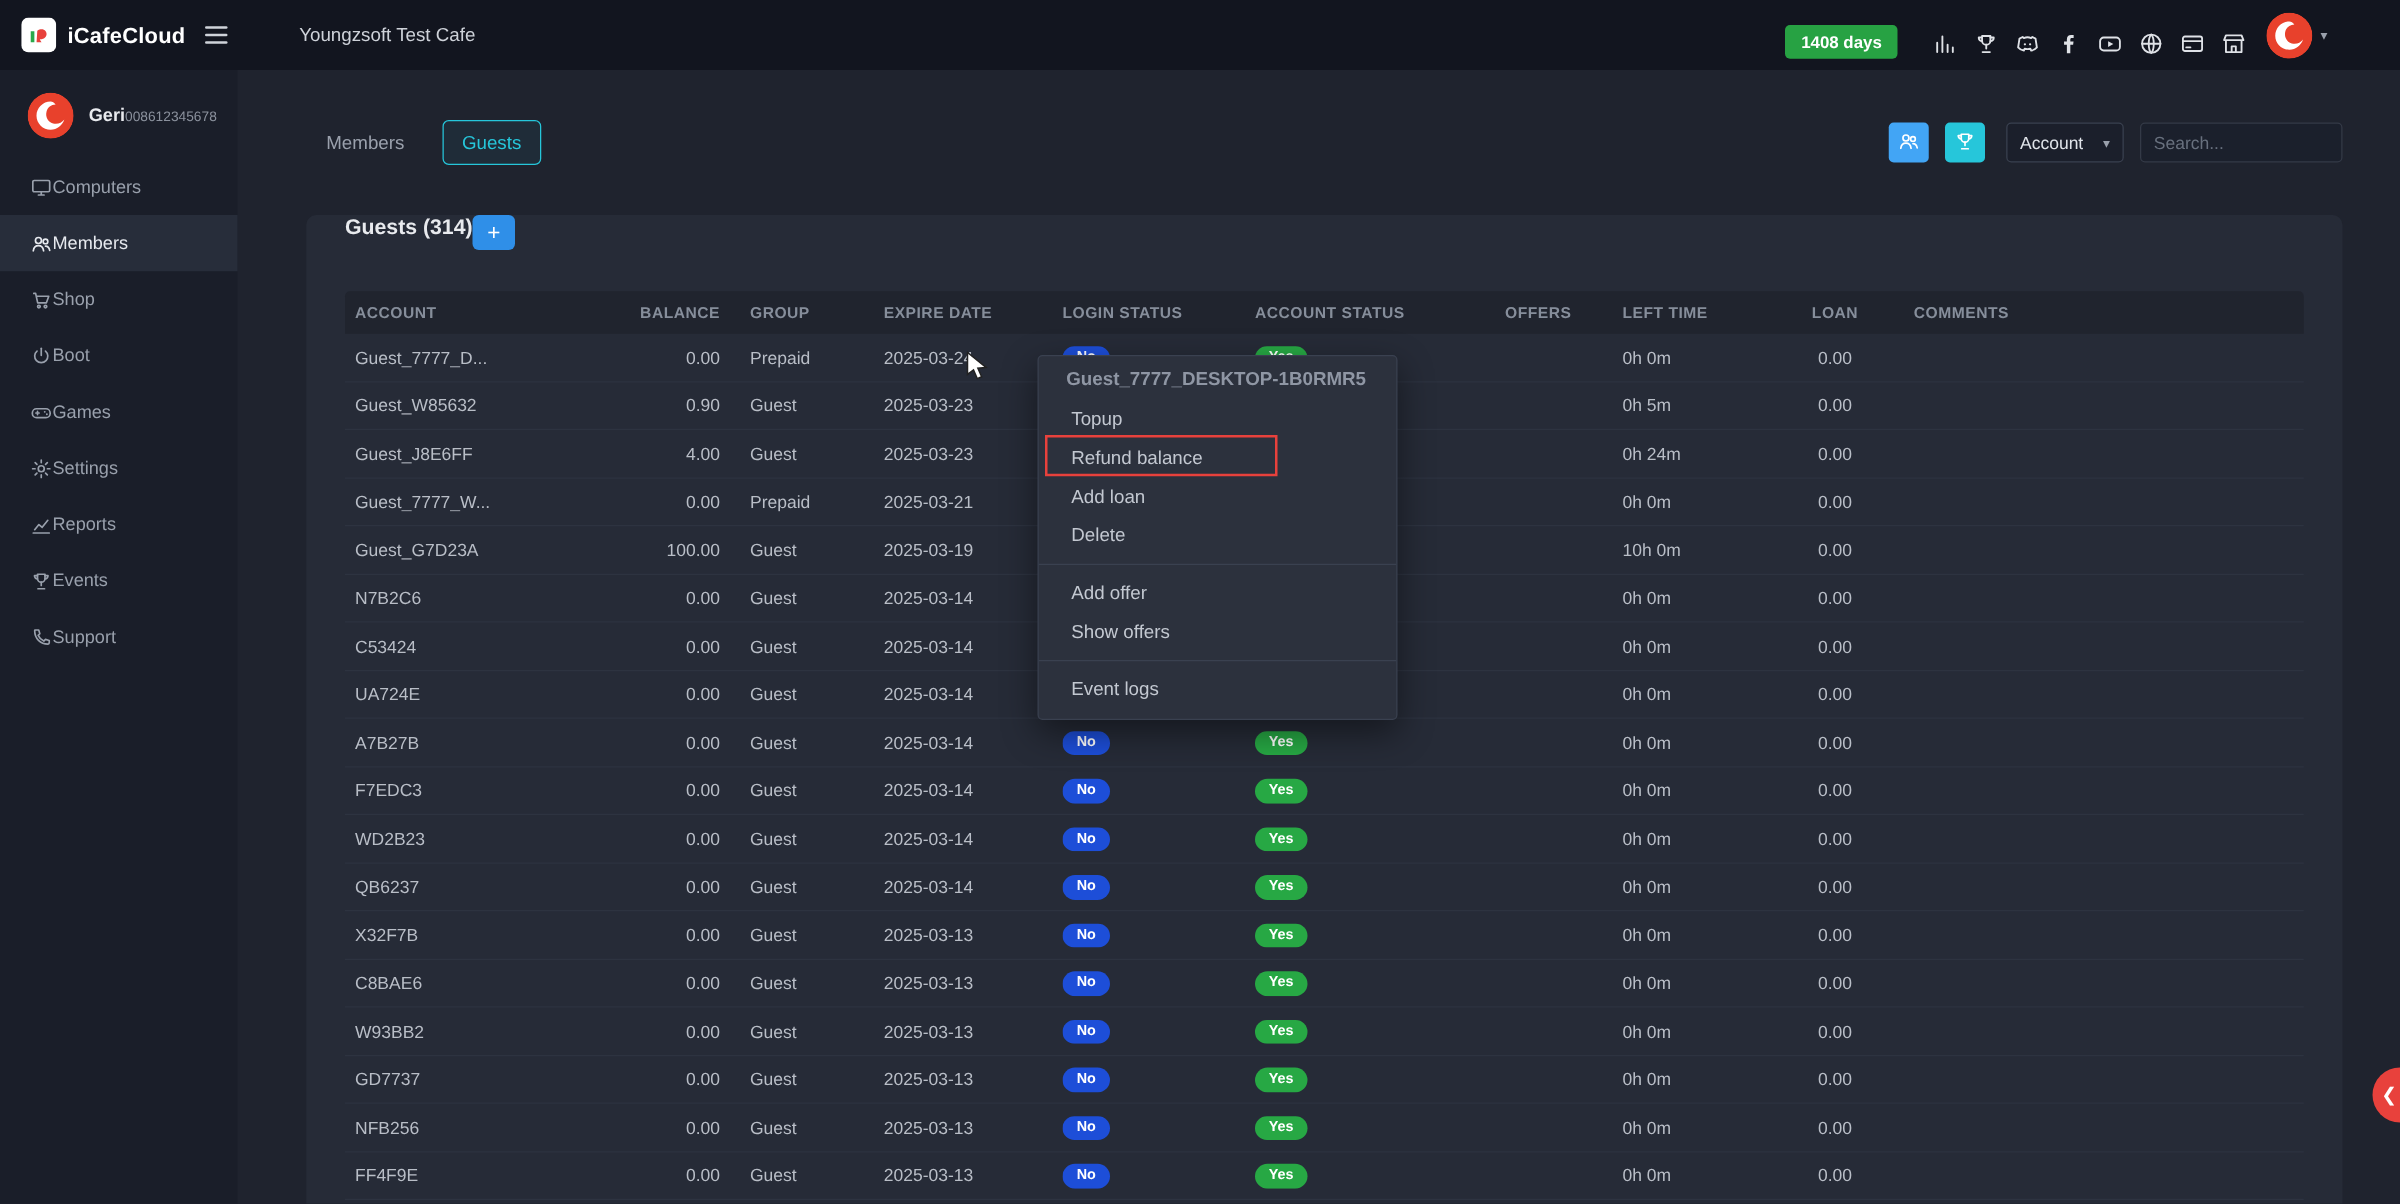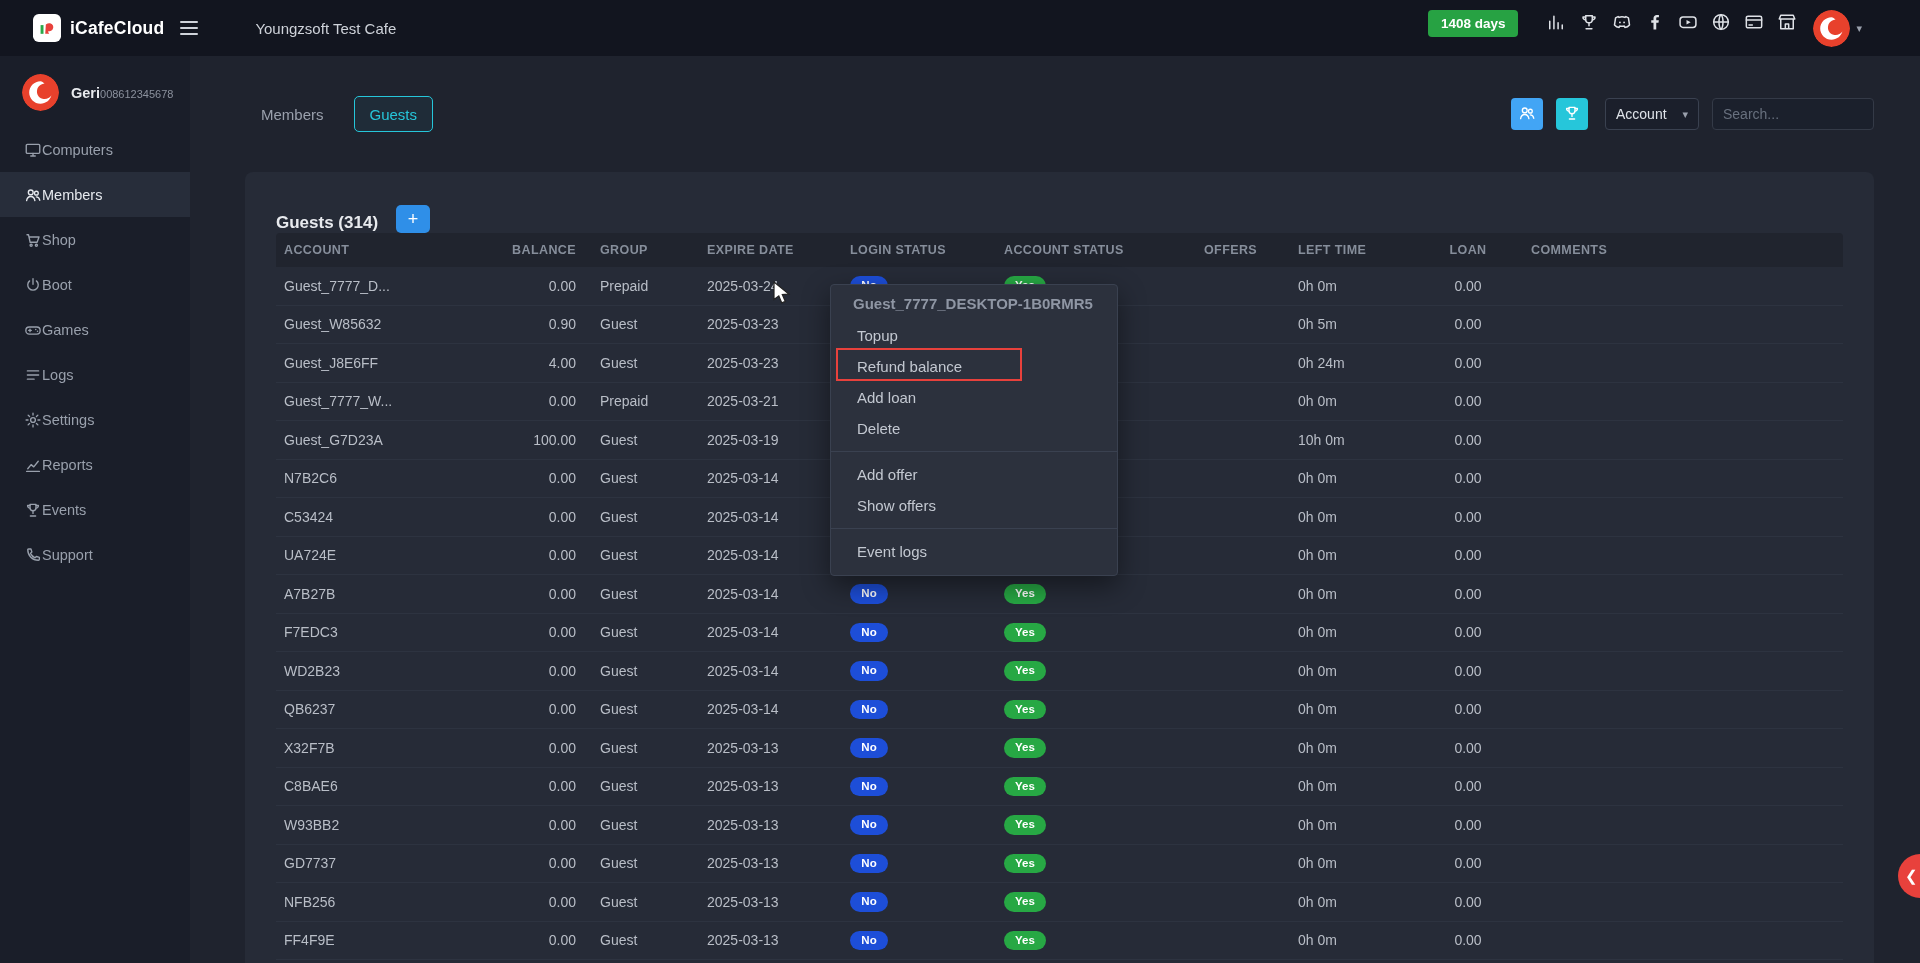--- a/index.html
+++ b/index.html
@@ -1,28 +1,28 @@
 <!DOCTYPE html>
 <html><head>
 <meta charset="utf-8">
 <style>
   *{margin:0;padding:0;box-sizing:border-box}
   html,body{width:1920px;height:963px;overflow:hidden}
   body{font-family:"Liberation Sans","DejaVu Sans",sans-serif;background:#1f232e;color:#c7cbd3;position:relative}
 
   
   .topbar{position:absolute;top:0;left:0;right:0;height:56px;background:#12151f;display:flex;align-items:center;z-index:5}
-  .brand{display:flex;align-items:center;gap:9px;padding-left:33px;cursor:pointer}
+  .brand{display:flex;align-items:center;gap:9px;padding-left:17px;cursor:pointer}
   .brand-logo{width:28px;height:28px;display:inline-block}
   .brand-logo svg{width:100%;height:100%;display:block}
   .brand-text{color:#fff;font-size:17.5px;font-weight:bold;letter-spacing:.2px}
   .hamburger{background:none;border:none;cursor:pointer;margin-left:16px;width:24px;height:24px;display:flex;flex-direction:column;justify-content:center;gap:4px}
   .hamburger span{display:block;width:18px;height:2px;background:#cfd3da;border-radius:1px}
   .cafe-name{margin-left:51px;font-size:15px;color:#ced2d9}
-  .topbar-right{margin-left:auto;display:flex;align-items:flex-start;padding-right:58px}
+  .topbar-right{margin-left:auto;display:flex;align-items:flex-end;padding-right:58px}
   .days-badge{background:#27a243;color:#fff;font-size:13.5px;font-weight:bold;padding:6px 13px;border-radius:4px;margin-right:26px;cursor:pointer}
   .topbar-icons{display:flex;align-items:center;gap:9px}
   .tb-icon{width:24px;height:24px;background:none;border:none;color:#dfe2e7;cursor:pointer;display:flex;align-items:center;justify-content:center}
   .tb-icon svg{width:20px;height:20px}
   .user-menu{display:flex;align-items:center;margin-left:14px;cursor:pointer}
   .avatar{width:37px;height:37px;border-radius:50%;overflow:hidden}
   .avatar svg{width:100%;height:100%;display:block}
   .chev{color:#9aa0ac;font-size:11px;margin-left:6px}
 
   
@@ -44,21 +44,21 @@
   .tab.active{color:#26c6da;border-color:#26c6da;background:rgba(38,198,218,.06)}
   .toolbar-right{margin-left:auto;display:flex;align-items:center;gap:13px}
   .tool-btn{width:32px;height:32px;border:none;border-radius:4px;color:#fff;cursor:pointer;display:flex;align-items:center;justify-content:center}
   .tool-btn svg{width:18px;height:18px}
   .select{width:94px;height:32px;margin-left:4px;background:#1b1f2b;border:1px solid #3a4150;border-radius:4px;color:#dfe3e9;font-size:14px;display:flex;align-items:center;justify-content:space-between;padding:0 10px;cursor:pointer}
   .search{width:162px;height:32px;background:#1b202c;border:1px solid #343a47;border-radius:4px;color:#cfd3da;font-size:14px;padding:0 10px;font-family:inherit}
   .search::placeholder{color:#68707e}
 
   
   .card{position:absolute;top:116px;left:55px;right:46px;bottom:0;background:#262b37;border-radius:8px 8px 0 0;padding:0 31px}
-  .card-head{display:flex;align-items:flex-end;gap:18px;height:61px}
+  .card-head{display:flex;align-items:flex-start;height:61px}
   .card-title{font-size:17px;font-weight:bold;color:#e8eaee}
   .add-btn{width:34px;height:28px;background:#2f8fe8;color:#fff;border:none;border-radius:5px;font-size:18px;line-height:1;cursor:pointer}
   .grid-row{display:grid;grid-template-columns:200px 100px 131px 143px 154px 200px 94px 128px 84px minmax(0,1fr);align-items:center}
   .thead{height:34px;background:#20242e;border-radius:4px 4px 0 0}
   .th{font-size:12.5px;font-weight:bold;color:#868e9b;letter-spacing:.4px;white-space:nowrap;cursor:pointer}
   .tr{height:38.5px;border-bottom:1px solid #2d3340;cursor:pointer}
   .td{font-size:14px;color:#b9bec7;white-space:nowrap;overflow:hidden;text-overflow:ellipsis}
   .c0{padding-left:8px}
   .c1{text-align:right}
   .c2{padding-left:24px}
@@ -221,28 +221,20 @@
             <path d="M8 10.8v3.4M6.3 12.5h3.4"></path>
             <circle cx="15.7" cy="11.3" r="1" fill="currentColor" stroke="none"></circle>
             <circle cx="18" cy="13.8" r="1" fill="currentColor" stroke="none"></circle>
           </svg>
         </span>
         <span>Games</span>
       </div>
       <div class="nav-item">
         <span class="icon">
           <svg viewBox="0 0 24 24" fill="none" stroke="currentColor" stroke-width="1.8" stroke-linecap="round" stroke-linejoin="round">
-            <path d="M4.5 6.5h15M4.5 12h15M4.5 17.5h9"></path>
-          </svg>
-        </span>
-        <span>Logs</span>
-      </div>
-      <div class="nav-item">
-        <span class="icon">
-          <svg viewBox="0 0 24 24" fill="none" stroke="currentColor" stroke-width="1.8" stroke-linecap="round" stroke-linejoin="round">
             <circle cx="12" cy="12" r="3.2"></circle>
             <path d="M12 2.8v2.6M12 18.6v2.6M2.8 12h2.6M18.6 12h2.6M5.5 5.5l1.9 1.9M16.6 16.6l1.9 1.9M18.5 5.5l-1.9 1.9M7.4 16.6l-1.9 1.9"></path>
           </svg>
         </span>
         <span>Settings</span>
       </div>
       <div class="nav-item">
         <span class="icon">
           <svg viewBox="0 0 24 24" fill="none" stroke="currentColor" stroke-width="1.8" stroke-linecap="round" stroke-linejoin="round">
             <path d="M3.5 20.5h17"></path>

